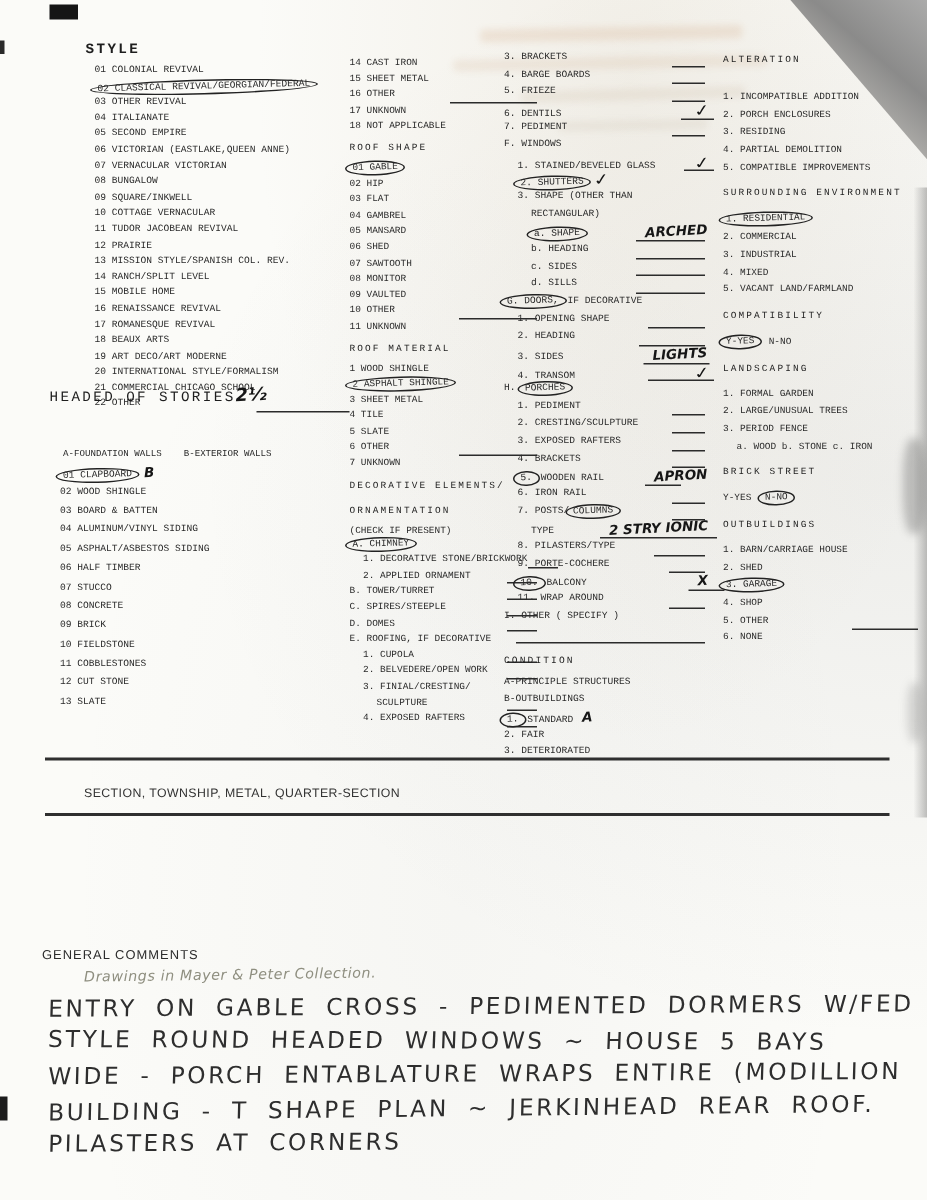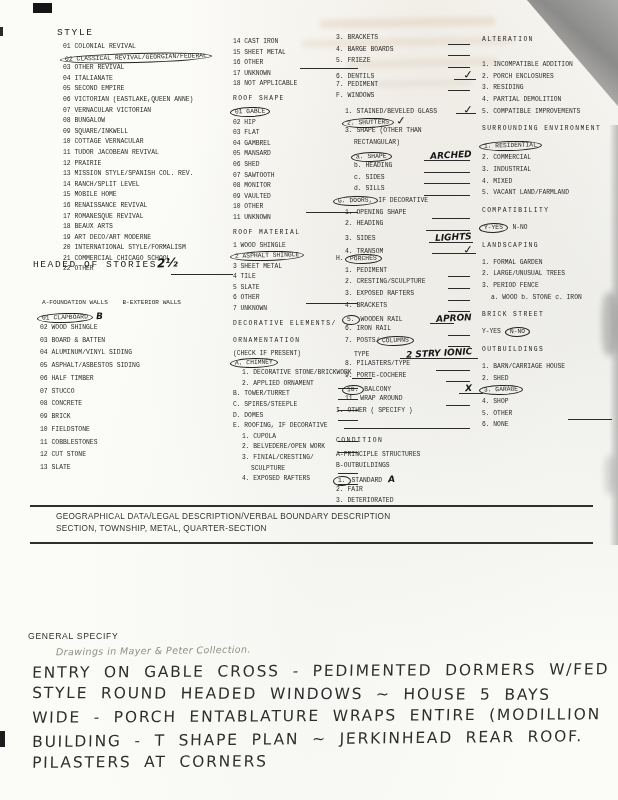--- a/index.html
+++ b/index.html
@@ -39,21 +39,21 @@
   .row.ind2{padding-left:18px;}
   .blank{border-bottom:1px solid #2b2b2b;align-self:flex-end;margin:0 2px 1px auto;height:1px;flex-shrink:0;}
   .circled{display:inline-block;border:1.3px solid #222;border-radius:50%;padding:0 4px 1px 4px;
            margin:-2px -3px;transform:rotate(-1.5deg);}
   .note{font-family:"DejaVu Sans",sans-serif;font-style:italic;font-size:9px;font-weight:bold;
         color:#161616;transform:rotate(-3deg);flex-shrink:0;}
   .check{font-family:"DejaVu Sans",sans-serif;font-size:10px;color:#161616;
          transform:rotate(-12deg) scaleX(1.3);flex-shrink:0;}
   
   #style-block{left:33px;top:27px;width:202px;}
-  #style-block .sec-title{margin-left:24px;margin-bottom:5px;}
+  #style-block .sec-title{margin-left:24px;margin-bottom:5px;font-weight:bold;}
   #style-block .row{height:10.6px;font-size:6.4px;margin-left:30px;}
   #stories-block{left:33px;top:256px;}
   #stories-block .note{font-size:12px;}
   #covering-block{left:30px;top:292px;width:205px;}
   #covering-block .legend{font-size:6.1px;margin:7px 0 5px 12px;white-space:pre;}
   #covering-block .row{height:12.75px;font-size:6.4px;margin-left:10px;}
   #col2{left:233px;top:38px;width:127px;}
   #col2 .row{height:10.6px;font-size:6.3px;}
   #col2 .row.h{height:13px;margin-top:4px;}
   #col2 .row.small{height:9px;}
@@ -262,25 +262,24 @@
       <div class="row h"><span class="lbl">OUTBUILDINGS</span></div>
       <div class="row"><span class="lbl">1. BARN/CARRIAGE HOUSE</span></div>
       <div class="row"><span class="lbl">2. SHED</span></div>
       <div class="row"><span class="lbl"><span class="circled">3. GARAGE</span></span></div>
       <div class="row"><span class="lbl">4. SHOP</span></div>
       <div class="row"><span class="lbl">5. OTHER</span><span class="blank" style="width: 44px;"></span></div>
       <div class="row"><span class="lbl">6. NONE</span></div>
     </section>
 
   <div class="rule rule1"></div>
-  <div class="geo-line geo1">GEOGRAPHICAL DATA/LEGAL DESCRIPTION/VERBAL BOUNDARY DESCRIPTION</div>
   <div class="geo-line geo2">SECTION, TOWNSHIP, METAL, QUARTER-SECTION</div>
   <div class="rule rule2"></div>
 
-  <div class="gc-title">GENERAL SPECIFY</div>
+  <div class="gc-title">GENERAL COMMENTS</div>
   <div class="pencil">Drawings in Mayer &amp; Peter Collection.</div>
   <div class="hand-lines">
       <div class="hand-line">ENTRY ON GABLE CROSS - PEDIMENTED DORMERS W/FED</div>
       <div class="hand-line">STYLE ROUND HEADED WINDOWS ~ HOUSE 5 BAYS</div>
       <div class="hand-line">WIDE - PORCH ENTABLATURE WRAPS ENTIRE (MODILLION</div>
       <div class="hand-line">BUILDING - T SHAPE PLAN ~ JERKINHEAD REAR ROOF.</div>
       <div class="hand-line">PILASTERS AT CORNERS</div>
     </div>
 
 </div>

